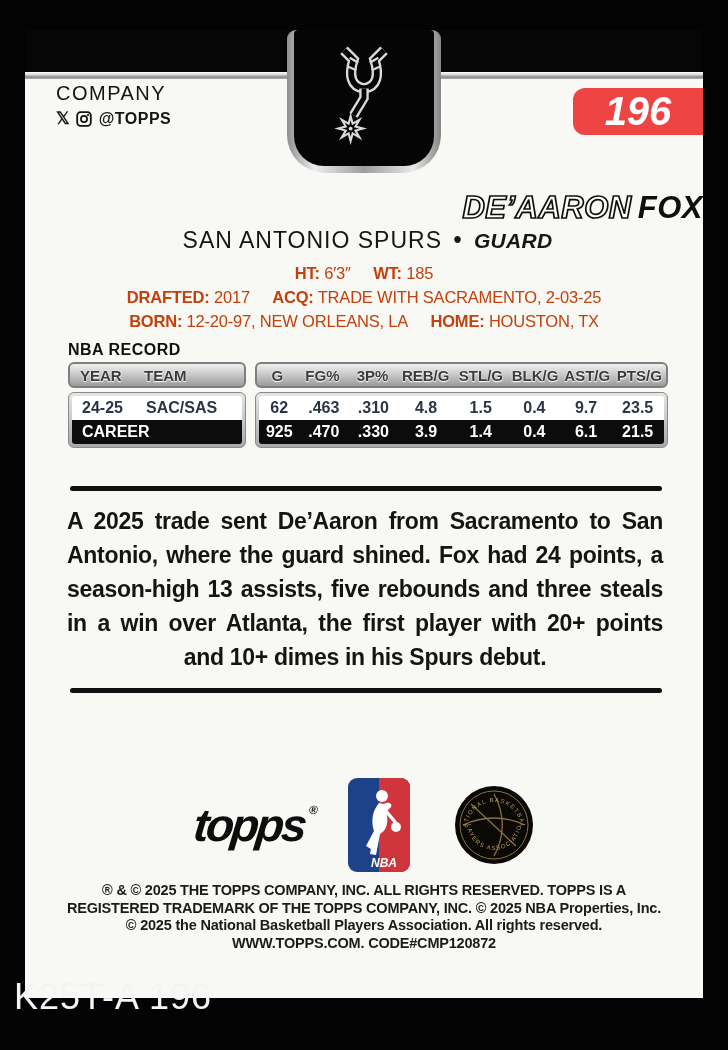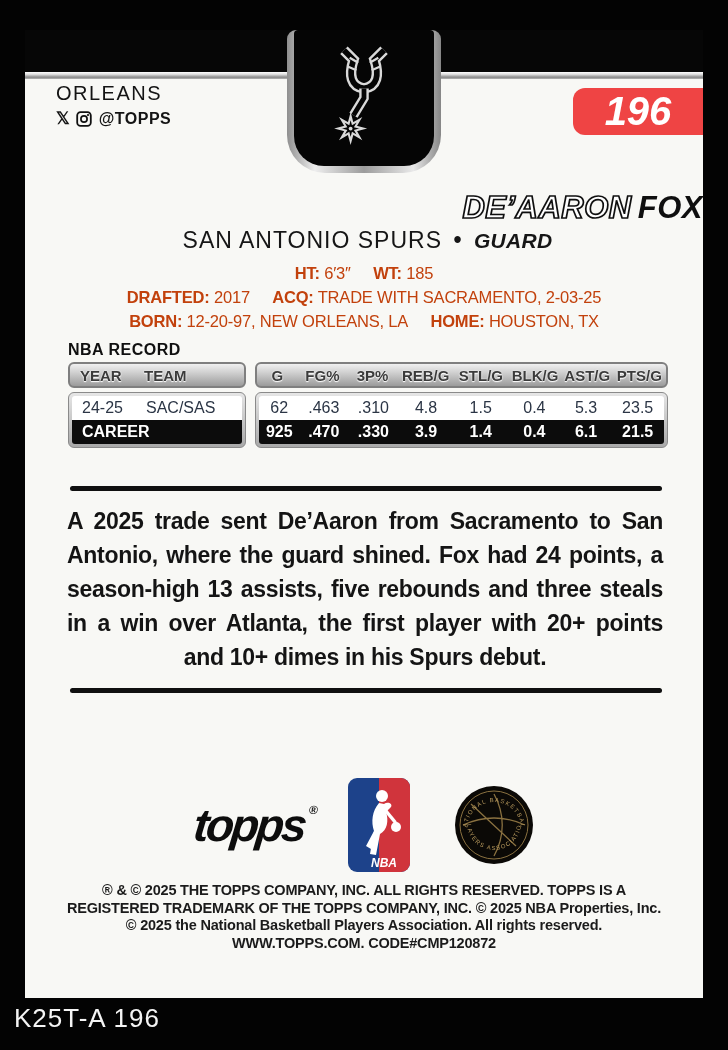--- a/index.html
+++ b/index.html
@@ -62,21 +62,21 @@
   .hdr-right { flex:1; }
   .statgrid { display:flex; width:100%; text-align:center; }
   .statgrid > span { display:block; }
   .c0{width:10%;} .c1{width:12%;} .c2{width:12.5%;} .c3{width:13.5%;} .c4{width:13.5%;}
   .c5{width:13%;} .c6{width:12.5%;} .c7{width:13%;}
   .body-frame { margin-top:4px; background:linear-gradient(180deg,#e6e6e6,#a9a9a9);
     border:1px solid #8a8a8a; border-radius:6px; padding:3px; }
   .frame-left { width:178px; }
   .frame-right { flex:1; }
   .data-row { height:24px; display:flex; align-items:center; font-size:16px; }
-  .row-season { background:#ffffff; color:#2b3545; font-weight:400; border-radius:3px 3px 0 0;align-items:center; }
+  .row-season { background:#ffffff; color:#2b3545; font-weight:700; border-radius:3px 3px 0 0;align-items:center; }
   .row-career { background:#0c0c0c; color:#ffffff; font-weight:700; border-radius:0 0 3px 3px; }
   .left-pad { padding-left:10px; }
   .yearcol { width:64px; display:inline-block; }
 
   
   .rule { position:absolute; left:45px; width:592px; height:5px; background:#101010; border-radius:3px; }
   .rule-top { top:456px; }
   .rule-bottom { top:658px; }
   .blurb { position:absolute; left:42px; top:474px; width:596px; font-size:23px; font-weight:700;
     color:#141414; line-height:34px; text-align:justify; text-align-last:center; letter-spacing:-0.3px; }
@@ -87,21 +87,21 @@
   .topps-logo { font-weight:800; font-style:italic; font-size:46px; letter-spacing:-3px;
     color:#0d0d0d; transform:skewX(-6deg); position:relative; line-height:1; }
   .topps-logo sup { font-size:12px; letter-spacing:0; position:absolute; top:2px; right:-12px; }
 
   
   .legal { position:absolute; left:0; top:852px; width:100%; text-align:center; color:#1b1b1b;
     font-size:14.5px; line-height:17.5px; font-weight:600; letter-spacing:-0.2px; }
   .legal .bold-line { font-weight:800;text-align:center; }
 
   
-  .bottom-code { position:absolute; left:14px; top:1003px; color:#f4f4f4; font-size:26px;
+  .bottom-code { position:absolute; left:14px; top:976px; color:#f4f4f4; font-size:36px;
     font-weight:400; letter-spacing:1px; }
 </style>
 </head>
 <body>
 
 <div class="card">
 
   <div class="top-band"></div>
   <div class="silver-rule"></div>
 
@@ -117,21 +117,21 @@
         <circle cx="31" cy="92" r="2" fill="#d9d9d9"></circle>
       </svg>
     </div>
   </div>
 
   <div class="number-badge">
     <span>196</span>
   </div>
 
   <div class="flagship">
-    <div class="set">ORLEANS</div>
+    <div class="set">COMPANY</div>
     <div class="social-row">
       <span class="x-glyph">𝕏</span>
       <svg width="16" height="16" viewBox="0 0 16 16">
         <rect x="1.2" y="1.2" width="13.6" height="13.6" rx="3.4" fill="none" stroke="#111" stroke-width="1.8"></rect>
         <circle cx="8" cy="8" r="3.1" fill="none" stroke="#111" stroke-width="1.7"></circle>
         <circle cx="12" cy="4" r="1.1" fill="#111"></circle>
       </svg>
       <span class="handle">@TOPPS</span>
     </div>
   </div>
@@ -200,21 +200,21 @@
       </div>
       <div class="body-frame frame-right">
         <div class="data-row row-season">
           <div class="statgrid">
             <span class="c0">62</span>
             <span class="c1">.463</span>
             <span class="c2">.310</span>
             <span class="c3">4.8</span>
             <span class="c4">1.5</span>
             <span class="c5">0.4</span>
-            <span class="c6">5.3</span>
+            <span class="c6">9.7</span>
             <span class="c7">23.5</span>
           </div>
         </div>
         <div class="data-row row-career">
           <div class="statgrid">
             <span class="c0">925</span>
             <span class="c1">.470</span>
             <span class="c2">.330</span>
             <span class="c3">3.9</span>
             <span class="c4">1.4</span>

